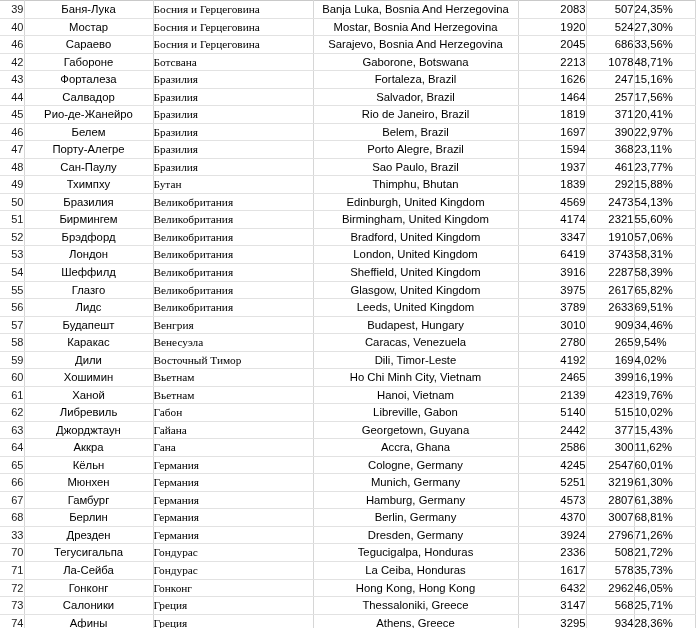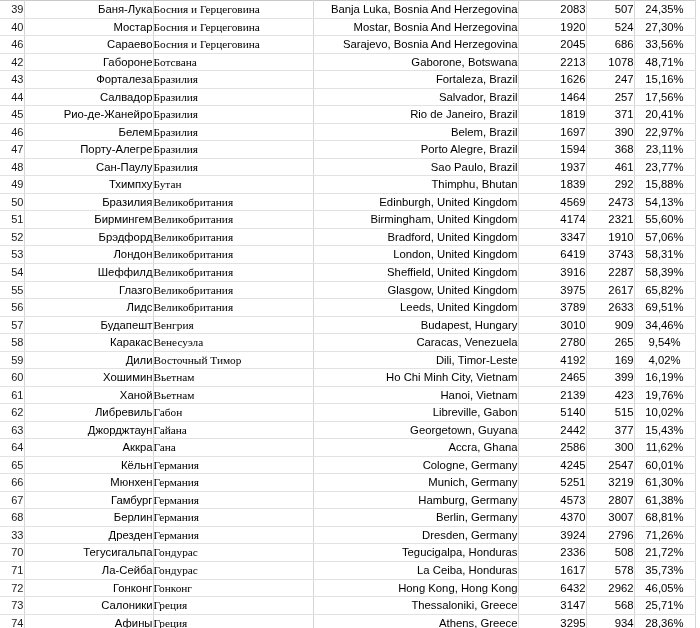--- a/index.html
+++ b/index.html
@@ -50,42 +50,42 @@
     font-weight: 400;
   }
   td.idx {
     text-align: right;
     padding-right: 4px;
     color: #1a1a1a;
     border-right: 1px solid #d0d0d0;
     font-size: 11px;
   }
   td.city {
-    text-align: right;
+    text-align: center;
     padding-left: 4px;
     border-right: 1px solid #e8e8e8;
   }
   td.country {
     text-align: left;
     padding-left: 4px;
     border-right: 1px solid #d0d0d0;
     font-family: Liberation Serif, serif;
   }
   td.label {
-    text-align: right;
+    text-align: center;
     padding-left: 4px;
     border-right: 1px solid #d0d0d0;
   }
   td.num {
     text-align: right;
     padding-right: 5px;
     border-right: 1px solid #d6d6d6;
   }
   td.pct {
-    text-align: center;
+    text-align: left;
     padding-right: 4px;
     border-right: 1px solid #d6d6d6;
   }
   table.grid tr:first-child td {
     border-top: 1px solid #c9c9c9;
   }
 </style>
 </head>
 <body>
 

